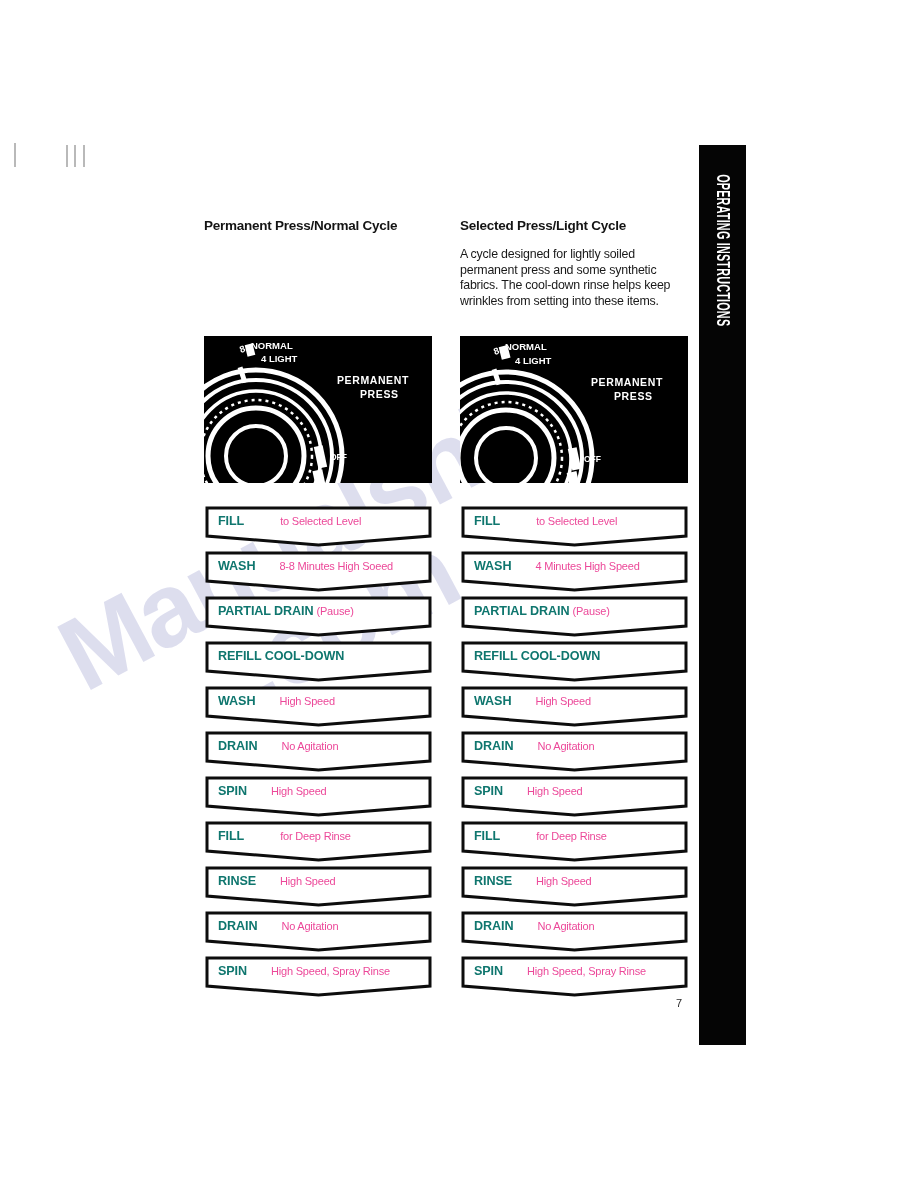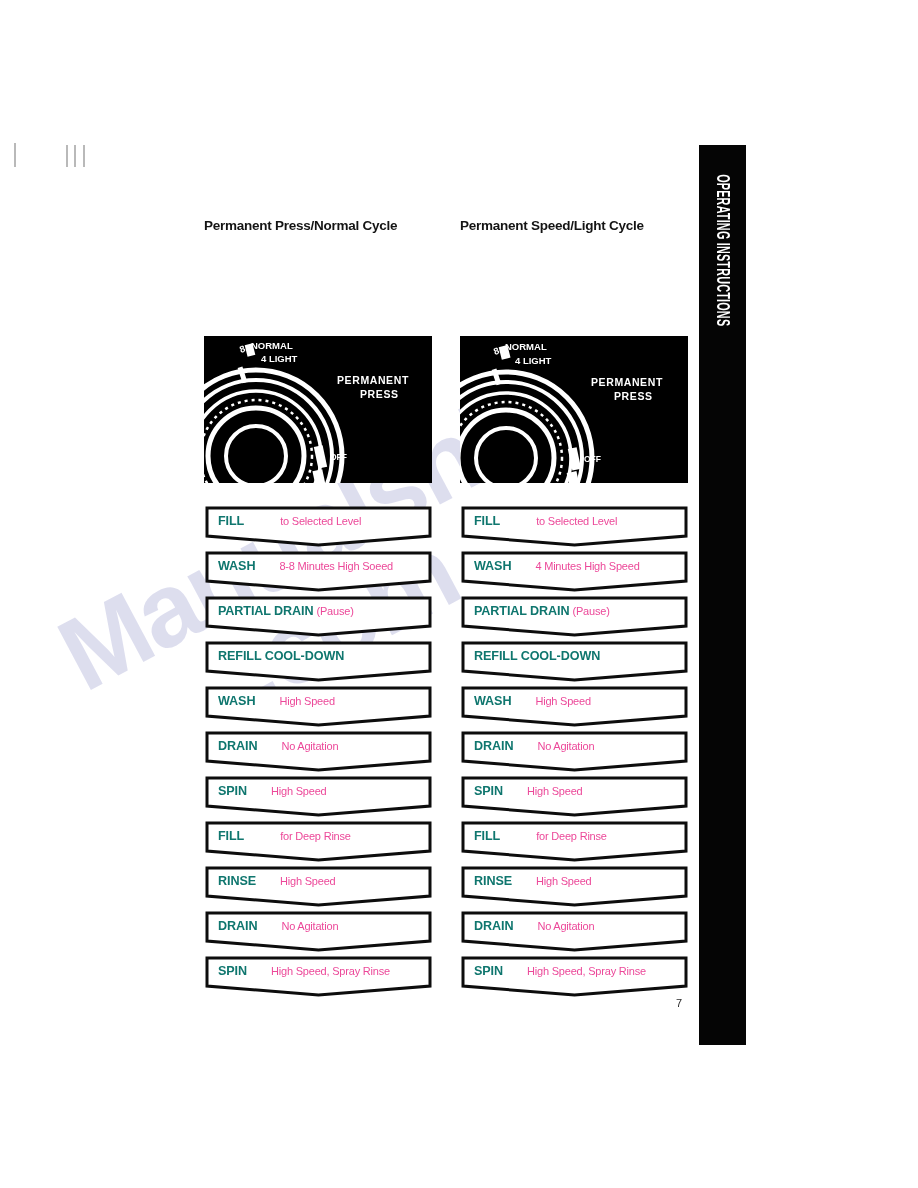--- a/index.html
+++ b/index.html
@@ -343,21 +343,22 @@
             </svg>
             <div class="step-text gap-mid">
               <span class="step-name">SPIN</span>
               <span class="step-detail">High Speed, Spray Rinse</span>
             </div>
           </div>
         </div>
     </div>
 
     <div class="col" id="col-right">
-      <h2 class="cycle-title">Permanent Speed/Light Cycle</h2>
+      <h2 class="cycle-title">Selected Press/Light Cycle</h2>
+      <p class="cycle-desc">A cycle designed for lightly soiled permanent press and some synthetic fabrics. The cool-down rinse helps keep wrinkles from setting into these items.</p>
 
       <div class="dial">
         <svg class="dial-svg" viewBox="0 0 228 147" xmlns="http://www.w3.org/2000/svg">
           <rect x="0" y="0" width="228" height="147" fill="#000"></rect>
           <g fill="none" stroke="#fff">
             <circle cx="46" cy="122" r="86" stroke-width="5"></circle>
             <circle cx="46" cy="122" r="76" stroke-width="4"></circle>
             <circle cx="46" cy="122" r="65" stroke-width="3.5"></circle>
             <circle cx="46" cy="122" r="56" stroke-width="2.5" stroke-dasharray="3 4"></circle>
             <circle cx="46" cy="122" r="48" stroke-width="5"></circle>

